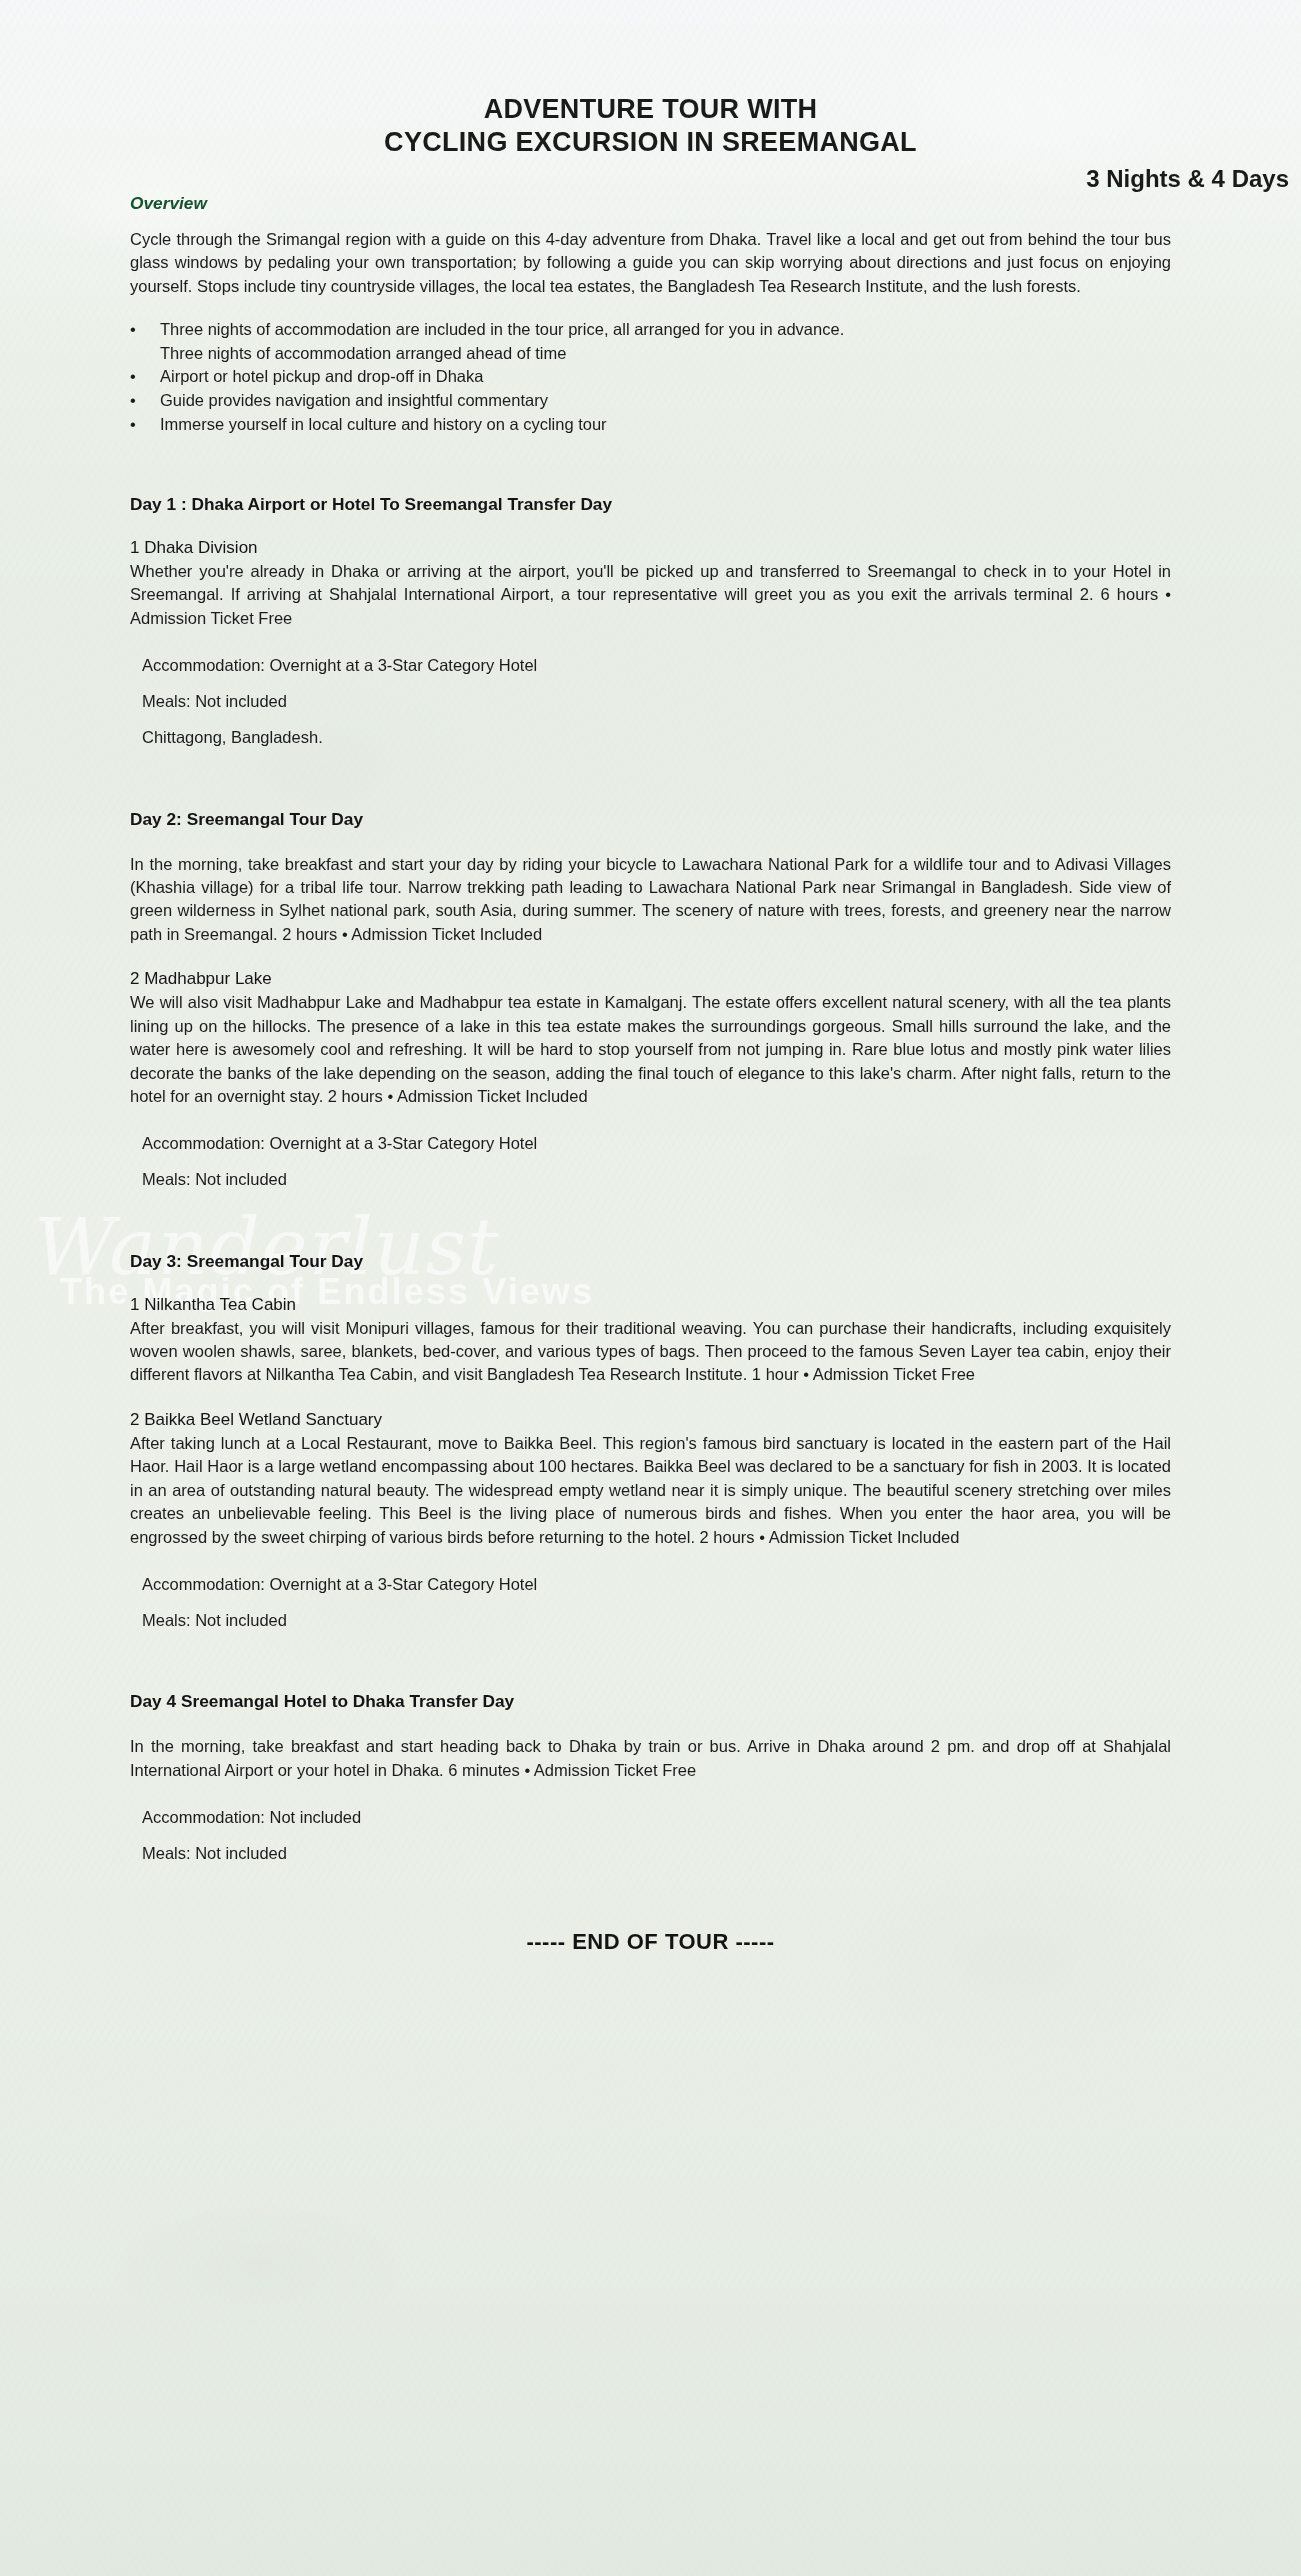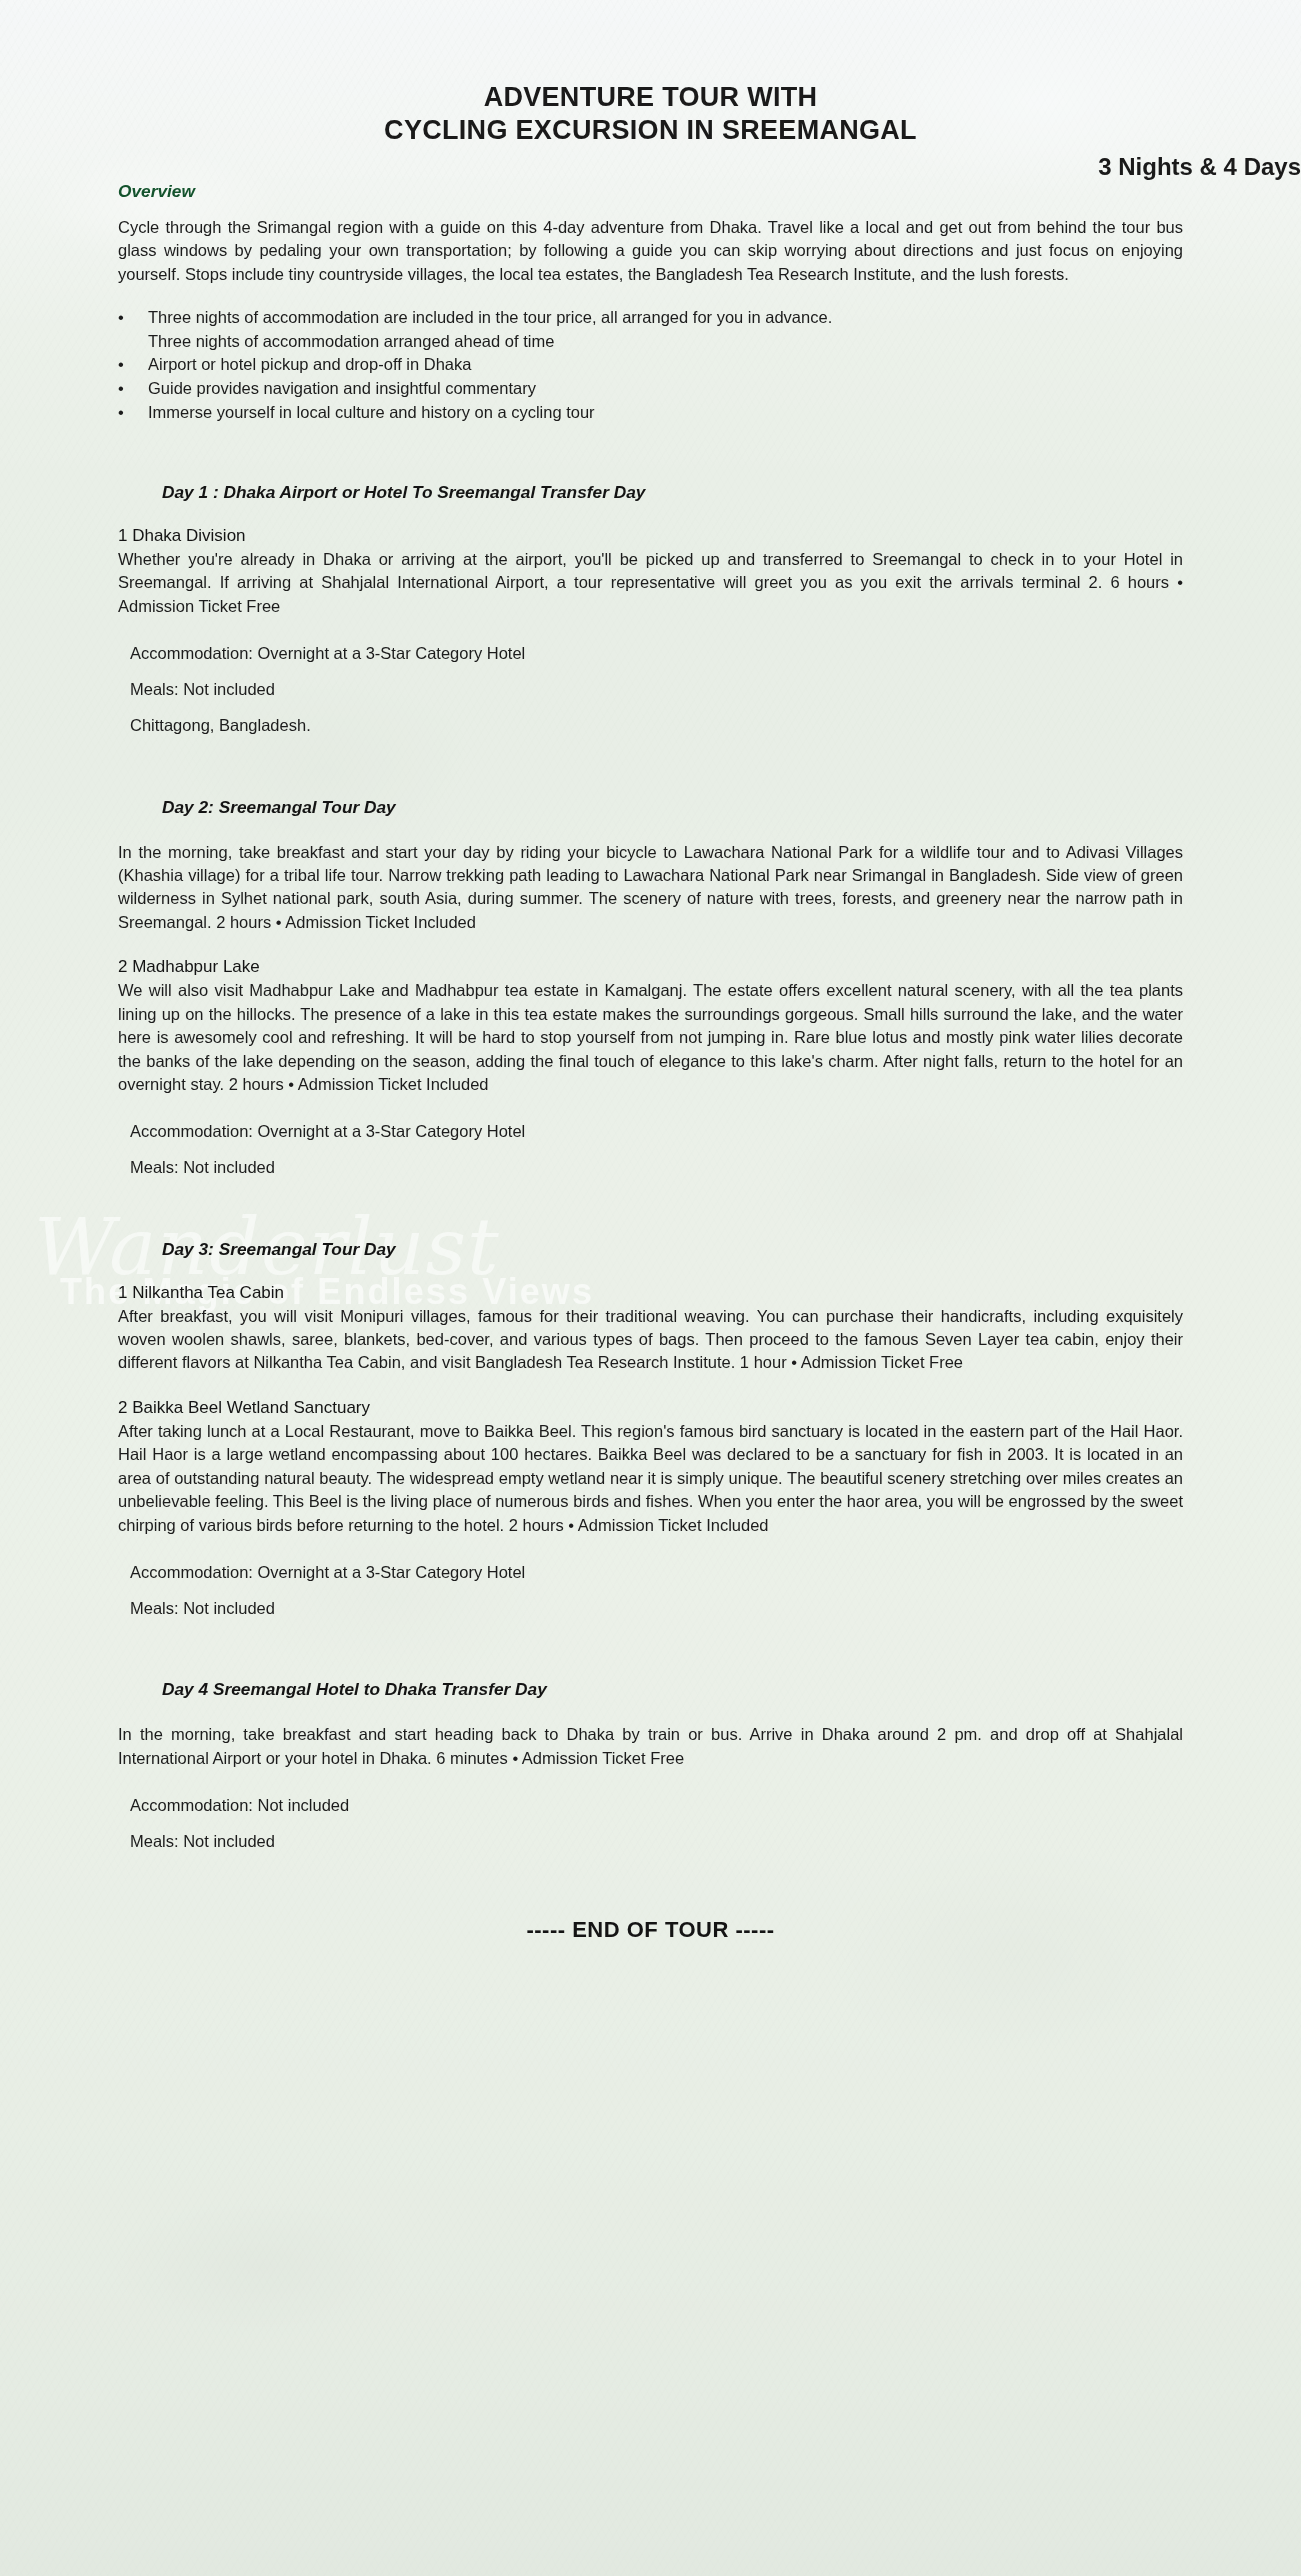--- a/index.html
+++ b/index.html
@@ -81,21 +81,21 @@
   }
   
   .sheet {
     position: absolute;
     inset: 0;
     background: rgba(255,255,255,0.80);
   }
   .content {
     position: absolute;
     inset: 0;
-    padding: 0;
+    padding: 12px;
   }
   
   .title-block {
     text-align: center;
     padding-top: 81px;
   }
   .title-line {
     font-size: 27px;
     font-weight: 700;
     letter-spacing: 0.3px;
@@ -150,23 +150,21 @@
   ul.bullets li .txt {
     flex: 1;
   }
 
   .day-block {
     margin-top: 59px;
   }
   .day-head {
     font-size: 17.3px;
     font-weight: 700;
-    font-style: italic;
     color: #141414;
-    margin-left: 44px;
   }
   .item {
     margin-top: 23px;
   }
   .item-title {
     font-size: 17px;
     font-weight: 400;
     color: #141414;
     margin-bottom: 2.1px;
   }

